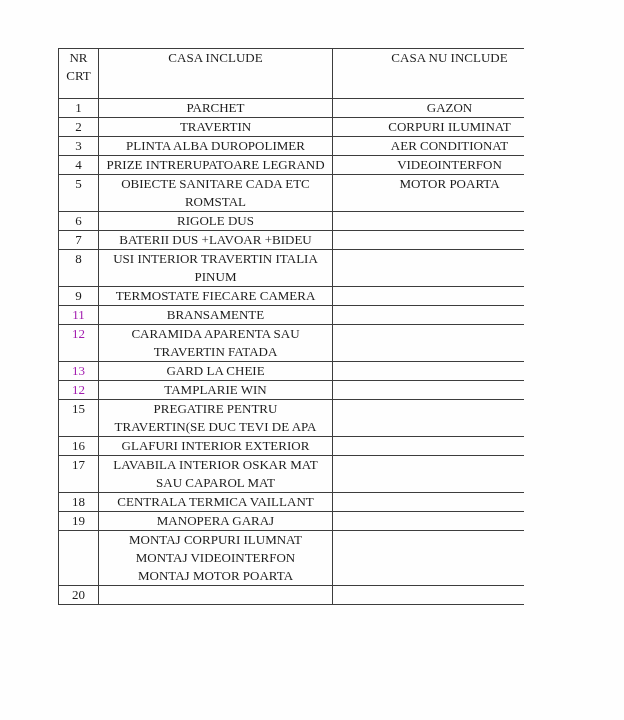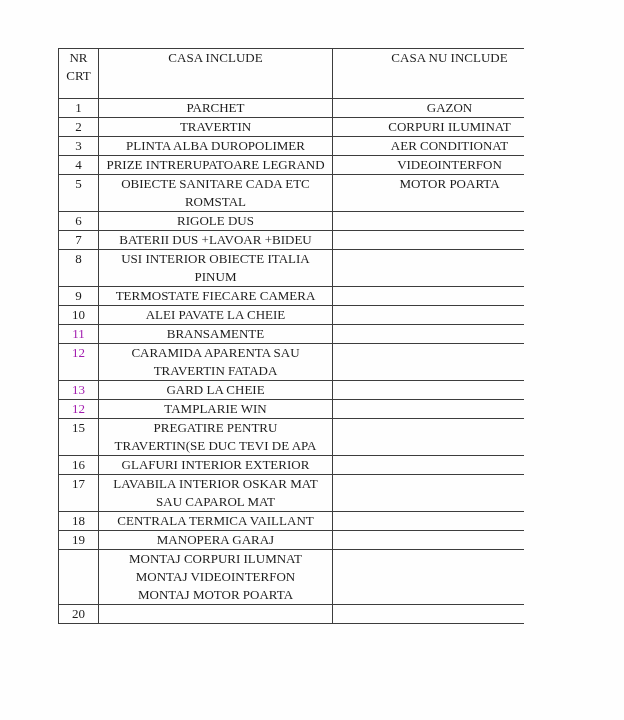--- a/index.html
+++ b/index.html
@@ -131,36 +131,29 @@
         <tr>
           <td>7</td>
           <td>
             <span class="cell-line">BATERII DUS +LAVOAR +BIDEU</span>
           </td>
           <td></td>
         </tr>
         <tr>
           <td>8</td>
           <td>
-            <span class="cell-line">USI INTERIOR OBIECTE ITALIA</span>
+            <span class="cell-line">USI INTERIOR TRAVERTIN ITALIA</span>
             <span class="cell-line">PINUM</span>
           </td>
           <td></td>
         </tr>
         <tr>
           <td>9</td>
           <td>
             <span class="cell-line">TERMOSTATE FIECARE CAMERA</span>
-          </td>
-          <td></td>
-        </tr>
-        <tr>
-          <td>10</td>
-          <td>
-            <span class="cell-line">ALEI PAVATE LA CHEIE</span>
           </td>
           <td></td>
         </tr>
         <tr>
           <td class="muted-nr">11</td>
           <td>
             <span class="cell-line">BRANSAMENTE</span>
           </td>
           <td></td>
         </tr>

